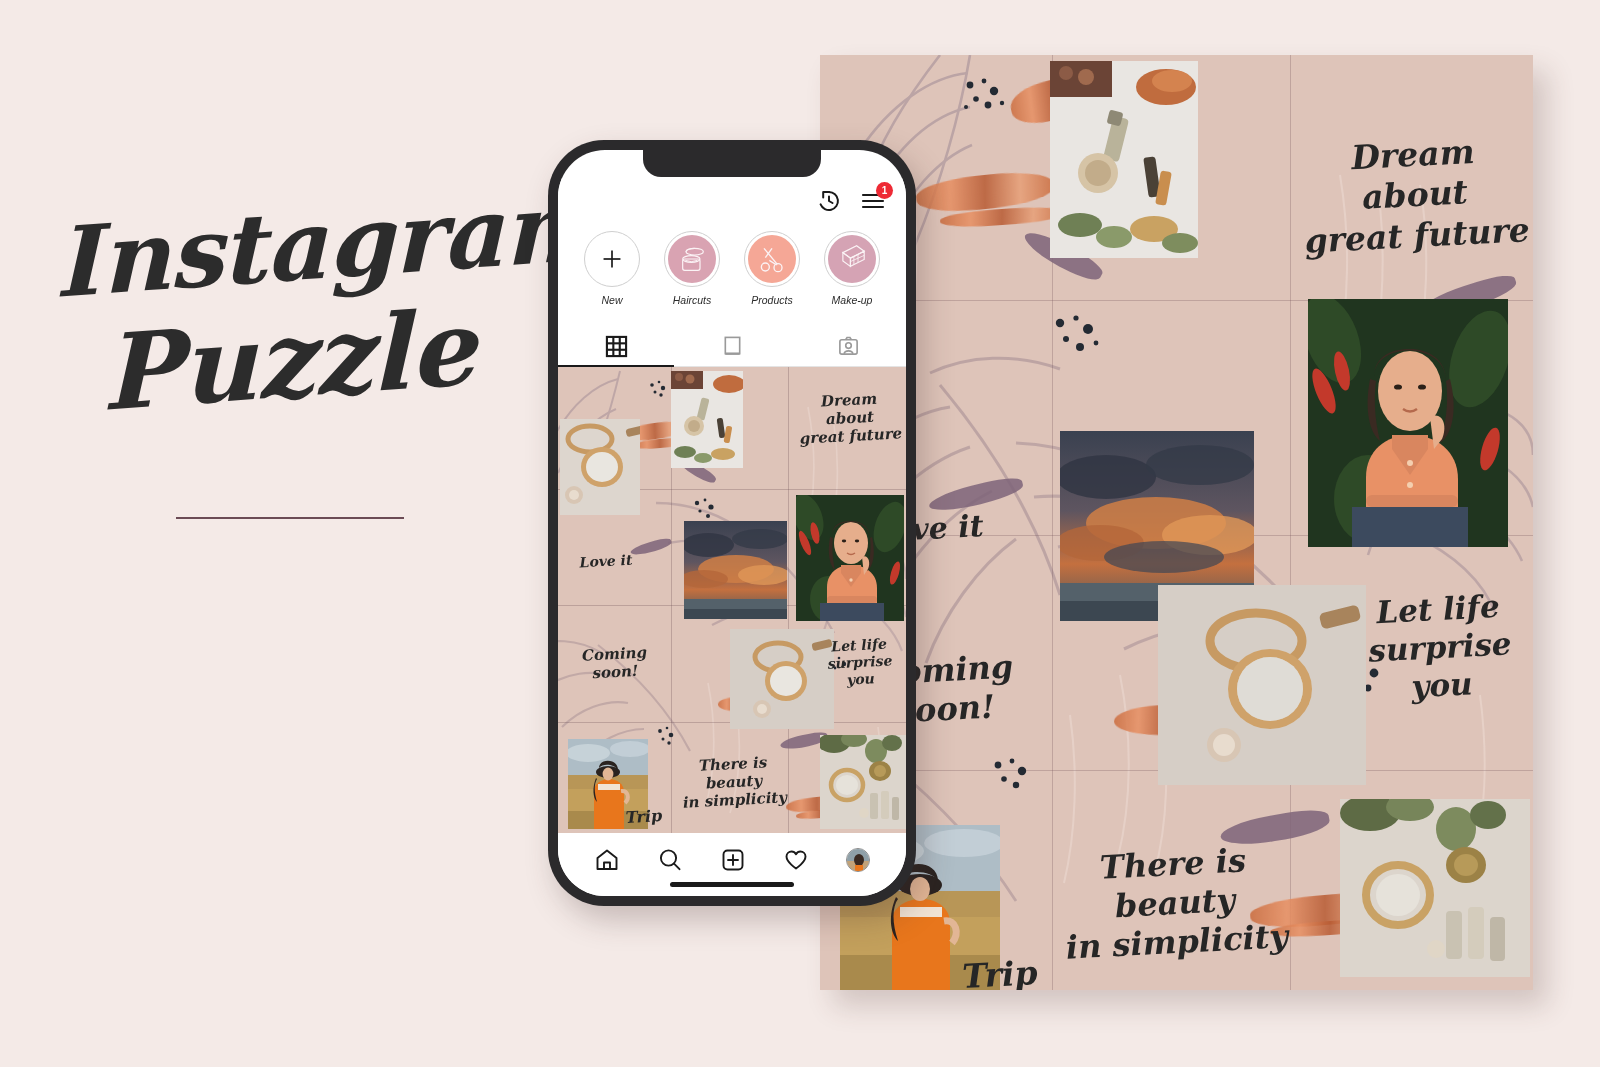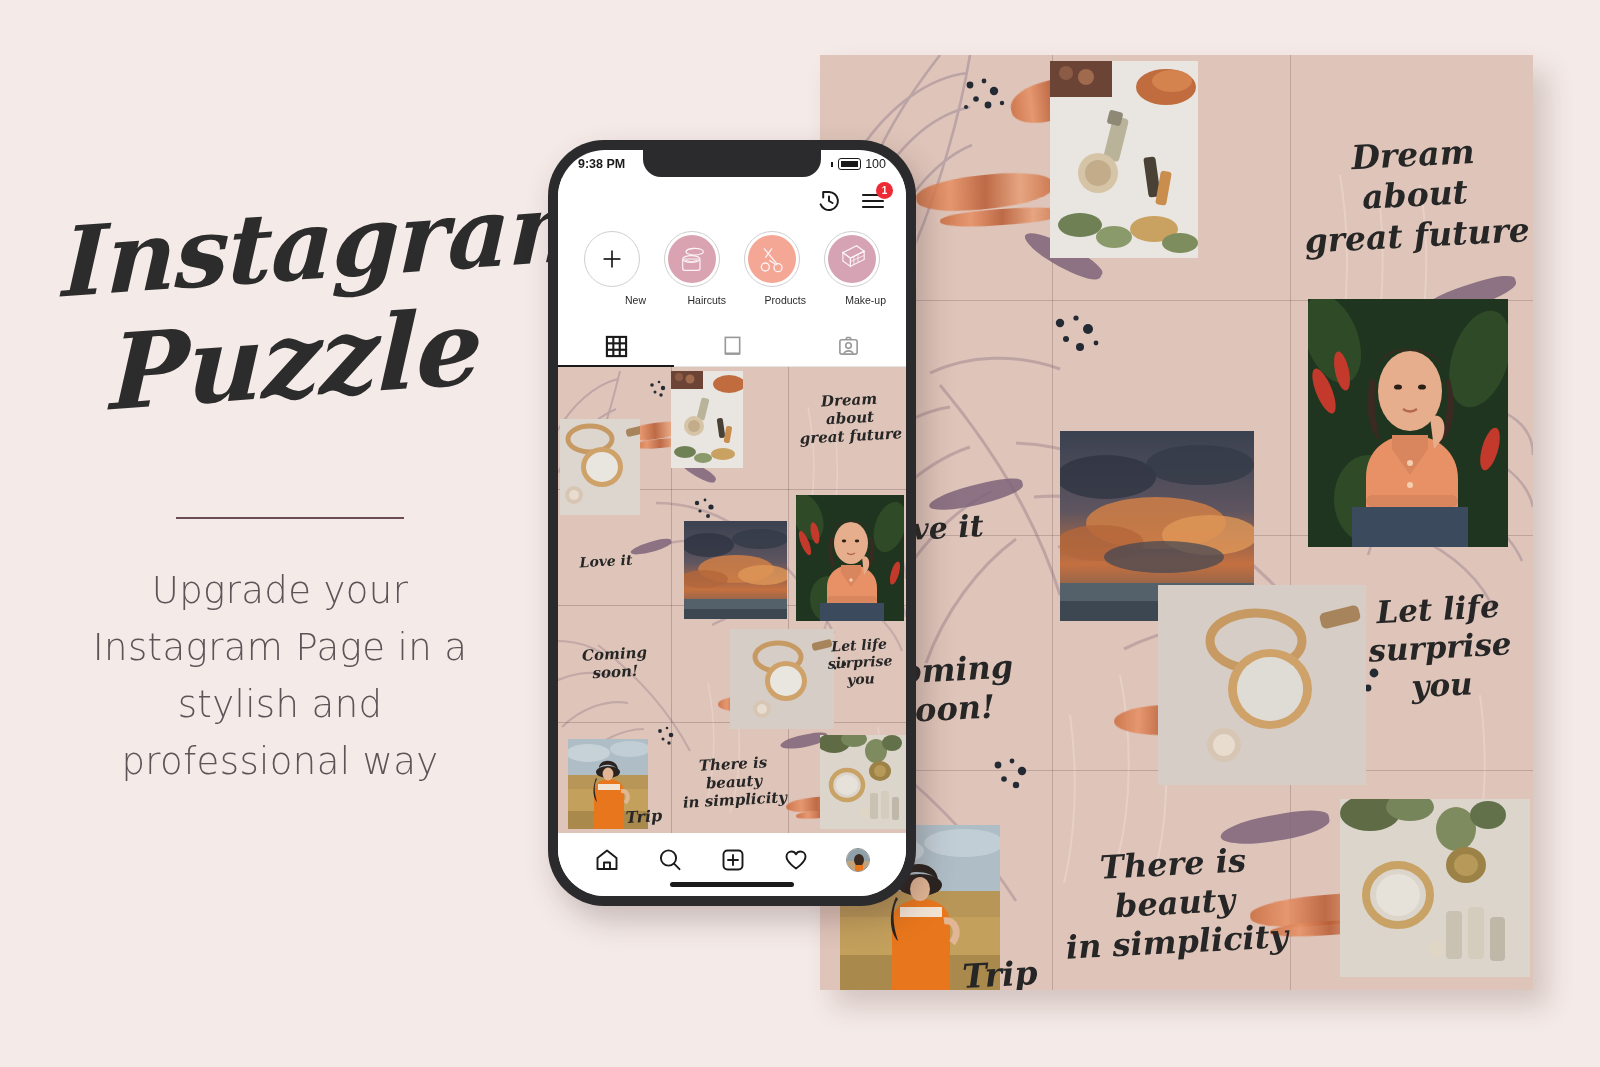--- a/index.html
+++ b/index.html
@@ -150,21 +150,21 @@
     font-size: 10px; font-weight: bold;
     display: flex; align-items: center; justify-content: center;
     font-family: "Liberation Sans", sans-serif;
   }
 
   #highlights {
     position: absolute; top: 73px; left: 0; width: 100%; height: 104px;
     display: flex; align-items: flex-start; justify-content: space-around;
     padding: 8px 14px 0; background: #fff;
   }
-  .hl { width: 68px; text-align: right; cursor: pointer; }
+  .hl { width: 68px; text-align: center; cursor: pointer; font-style: italic; }
   .hl-circle {
     width: 56px; height: 56px; border-radius: 50%;
     border: 1.4px solid #CFCFCF;
     margin: 0 auto 7px;
     display: flex; align-items: center; justify-content: center;
     background: #fff;
     position: relative; overflow: hidden;
   }
   .hl-fill {
     position: absolute; inset: 3px; border-radius: 50%;
@@ -222,21 +222,20 @@
 </style>
 </head>
 <body>
 
 <div id="left-panel">
   <div id="title-block">
     <div class="title-line" id="title-line-1">Instagram</div>
     <div class="title-line" id="title-line-2">Puzzle</div>
   </div>
   <div id="title-divider"></div>
-  <div id="subtitle">Upgrade your Instagram Page in a stylish and professional way</div>
 </div>
 
 <div id="board">
 
   <svg id="board-leaves" viewBox="0 0 713 935" preserveAspectRatio="none">
     <defs>
       <g id="leafspray">
         <path d="M0,0 C40,-30 90,-50 140,-48 C100,-20 50,0 0,0 Z" fill="none" stroke="#A8909B" stroke-width="2.2" opacity="0.55"></path>
         <path d="M0,0 C35,-6 85,-12 135,-10" fill="none" stroke="#A8909B" stroke-width="1.6" opacity="0.45"></path>
       </g>
@@ -484,28 +483,20 @@
   <div class="b-quote" style="left:230px; top:790px; width:250px; font-size:32px;">There is beauty
 in simplicity</div>
   <div class="b-quote" style="left:120px; top:900px; width:120px; font-size:33px;">Trip</div>
 </div>
 
 <div id="phone">
   <div id="phone-screen">
 
     <div id="notch"></div>
 
-    <div id="status-bar">
-      <span>9:38 PM</span>
-      <span id="status-right">
-        <span id="batt-nub"></span>
-        <span class="batt-body"></span>
-        <span style="font-weight:normal;">100</span>
-      </span>
-    </div>
 
     <div id="phone-header">
       <div class="hdr-icon">
         <svg viewBox="0 0 26 26" width="26" height="26">
           <path d="M13 4 A9 9 0 1 1 4.6 16.4" fill="none" stroke="#1A1A1A" stroke-width="2" stroke-linecap="round"></path>
           <polyline points="13,4 7.2,4 7.2,9.4" fill="none" stroke="#1A1A1A" stroke-width="2" stroke-linecap="round" stroke-linejoin="round"></polyline>
           <polyline points="13,8.5 13,13 16.5,15" fill="none" stroke="#1A1A1A" stroke-width="2" stroke-linecap="round" stroke-linejoin="round"></polyline>
         </svg>
       </div>
       <div class="hdr-icon">

